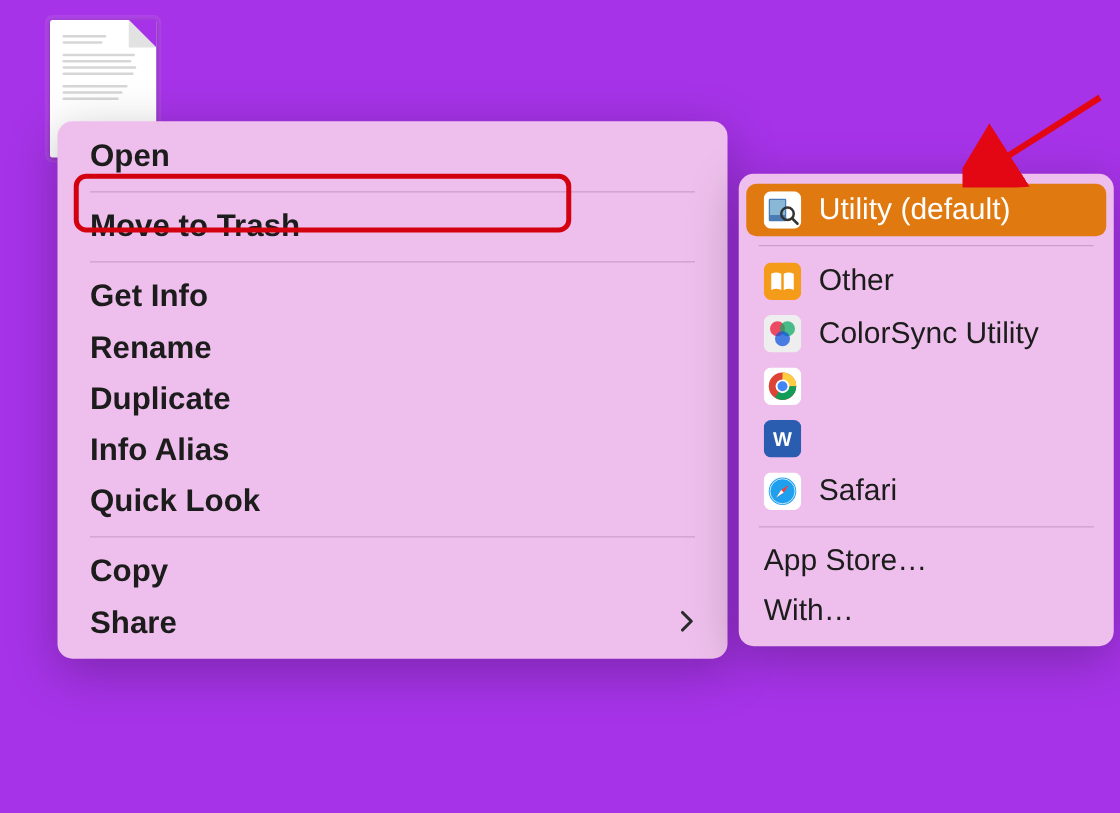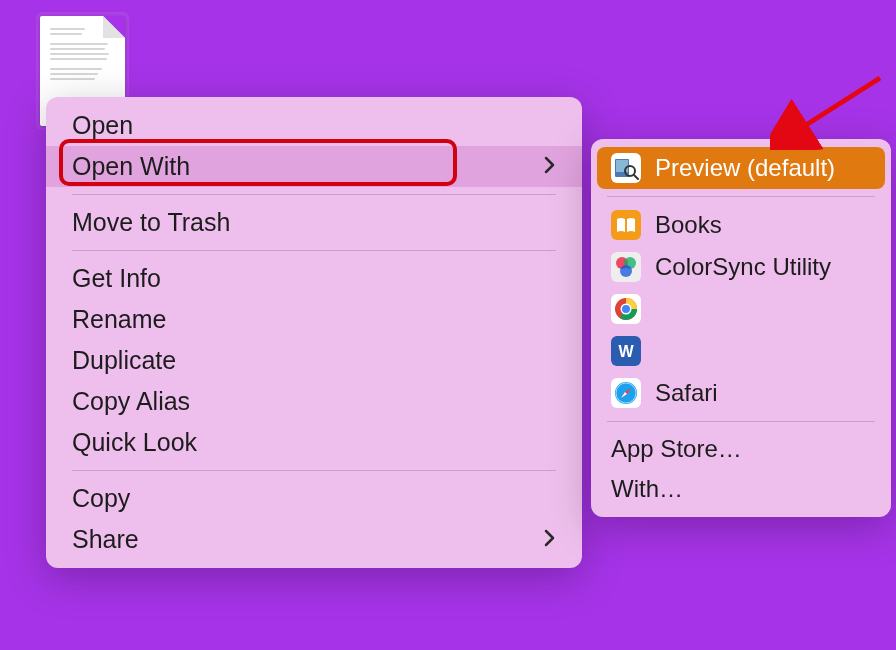--- a/index.html
+++ b/index.html
@@ -82,20 +82,21 @@
     
     .context-menu {
       position: absolute;
       top: 97px;
       left: 46px;
       width: 536px;
       background: #eebfec;
       border-radius: 12px;
       padding: 8px 0;
       box-shadow: 0 10px 40px rgba(0,0,0,0.25);
+      font-weight: bold;
     }
     .menu-item {
       display: flex;
       align-items: center;
       justify-content: space-between;
       padding: 6px 26px 6px 26px;
       font-size: 25px;
       color: #1c1c1c;
       cursor: default;
     }
@@ -184,44 +185,36 @@
       <div class="file-line" style="width:70%"></div>
     </div>
   </div>
   <div class="file-label">MA</div>
 </div>
 
 <div class="context-menu">
   <div class="menu-item">
     <span>Open</span>
   </div>
-  <div class="menu-item hovered" style="position:relative">
-    <span>Open With</span>
-    <span class="chevron">
-      <svg width="12" height="18" viewBox="0 0 12 18">
-          <path d="M2 2 L9 9 L2 16" stroke="#2a2a2a" stroke-width="2.5" fill="none" stroke-linecap="round" stroke-linejoin="round"></path>
-        </svg>
-    </span>
-  </div>
   <div class="menu-separator"></div>
   <div class="menu-item">
     <span>Move to Trash</span>
   </div>
   <div class="menu-separator"></div>
   <div class="menu-item">
     <span>Get Info</span>
   </div>
   <div class="menu-item">
     <span>Rename</span>
   </div>
   <div class="menu-item">
     <span>Duplicate</span>
   </div>
   <div class="menu-item">
-    <span>Copy Alias</span>
+    <span>Info Alias</span>
   </div>
   <div class="menu-item">
     <span>Quick Look</span>
   </div>
   <div class="menu-separator"></div>
   <div class="menu-item">
     <span>Copy</span>
   </div>
   <div class="menu-item">
     <span>Share</span>
@@ -239,32 +232,32 @@
   <div class="submenu-item selected">
     <div class="app-icon">
       <svg width="30" height="30" viewBox="0 0 30 30">
         <rect x="0" y="0" width="30" height="30" rx="6" fill="#ffffff"></rect>
         <rect x="4" y="6" width="14" height="18" rx="1" fill="#4a7bb5"></rect>
         <rect x="5" y="7" width="12" height="12" fill="#89b8d6"></rect>
         <circle cx="19" cy="18" r="5" fill="none" stroke="#333" stroke-width="2"></circle>
         <line x1="23" y1="22" x2="27" y2="26" stroke="#333" stroke-width="2" stroke-linecap="round"></line>
       </svg>
     </div>
-    <span>Preview (default)</span>
+    <span>Utility (default)</span>
   </div>
   <div class="submenu-separator"></div>
   <div class="submenu-item">
     <div class="app-icon">
       <svg width="30" height="30" viewBox="0 0 30 30">
         <rect x="0" y="0" width="30" height="30" rx="6" fill="#f59b1a"></rect>
         <path d="M6 9 Q10 7 14 9 L14 22 Q10 20 6 22 Z" fill="#ffffff"></path>
         <path d="M16 9 Q20 7 24 9 L24 22 Q20 20 16 22 Z" fill="#ffffff"></path>
       </svg>
     </div>
-    <span>Books</span>
+    <span>Other</span>
   </div>
   <div class="submenu-item">
     <div class="app-icon">
       <svg width="30" height="30" viewBox="0 0 30 30">
         <rect x="0" y="0" width="30" height="30" rx="6" fill="#eeeeee"></rect>
         <circle cx="11" cy="11" r="6" fill="#e13" opacity="0.75"></circle>
         <circle cx="19" cy="11" r="6" fill="#1a6" opacity="0.75"></circle>
         <circle cx="15" cy="19" r="6" fill="#15d" opacity="0.75"></circle>
       </svg>
     </div>

